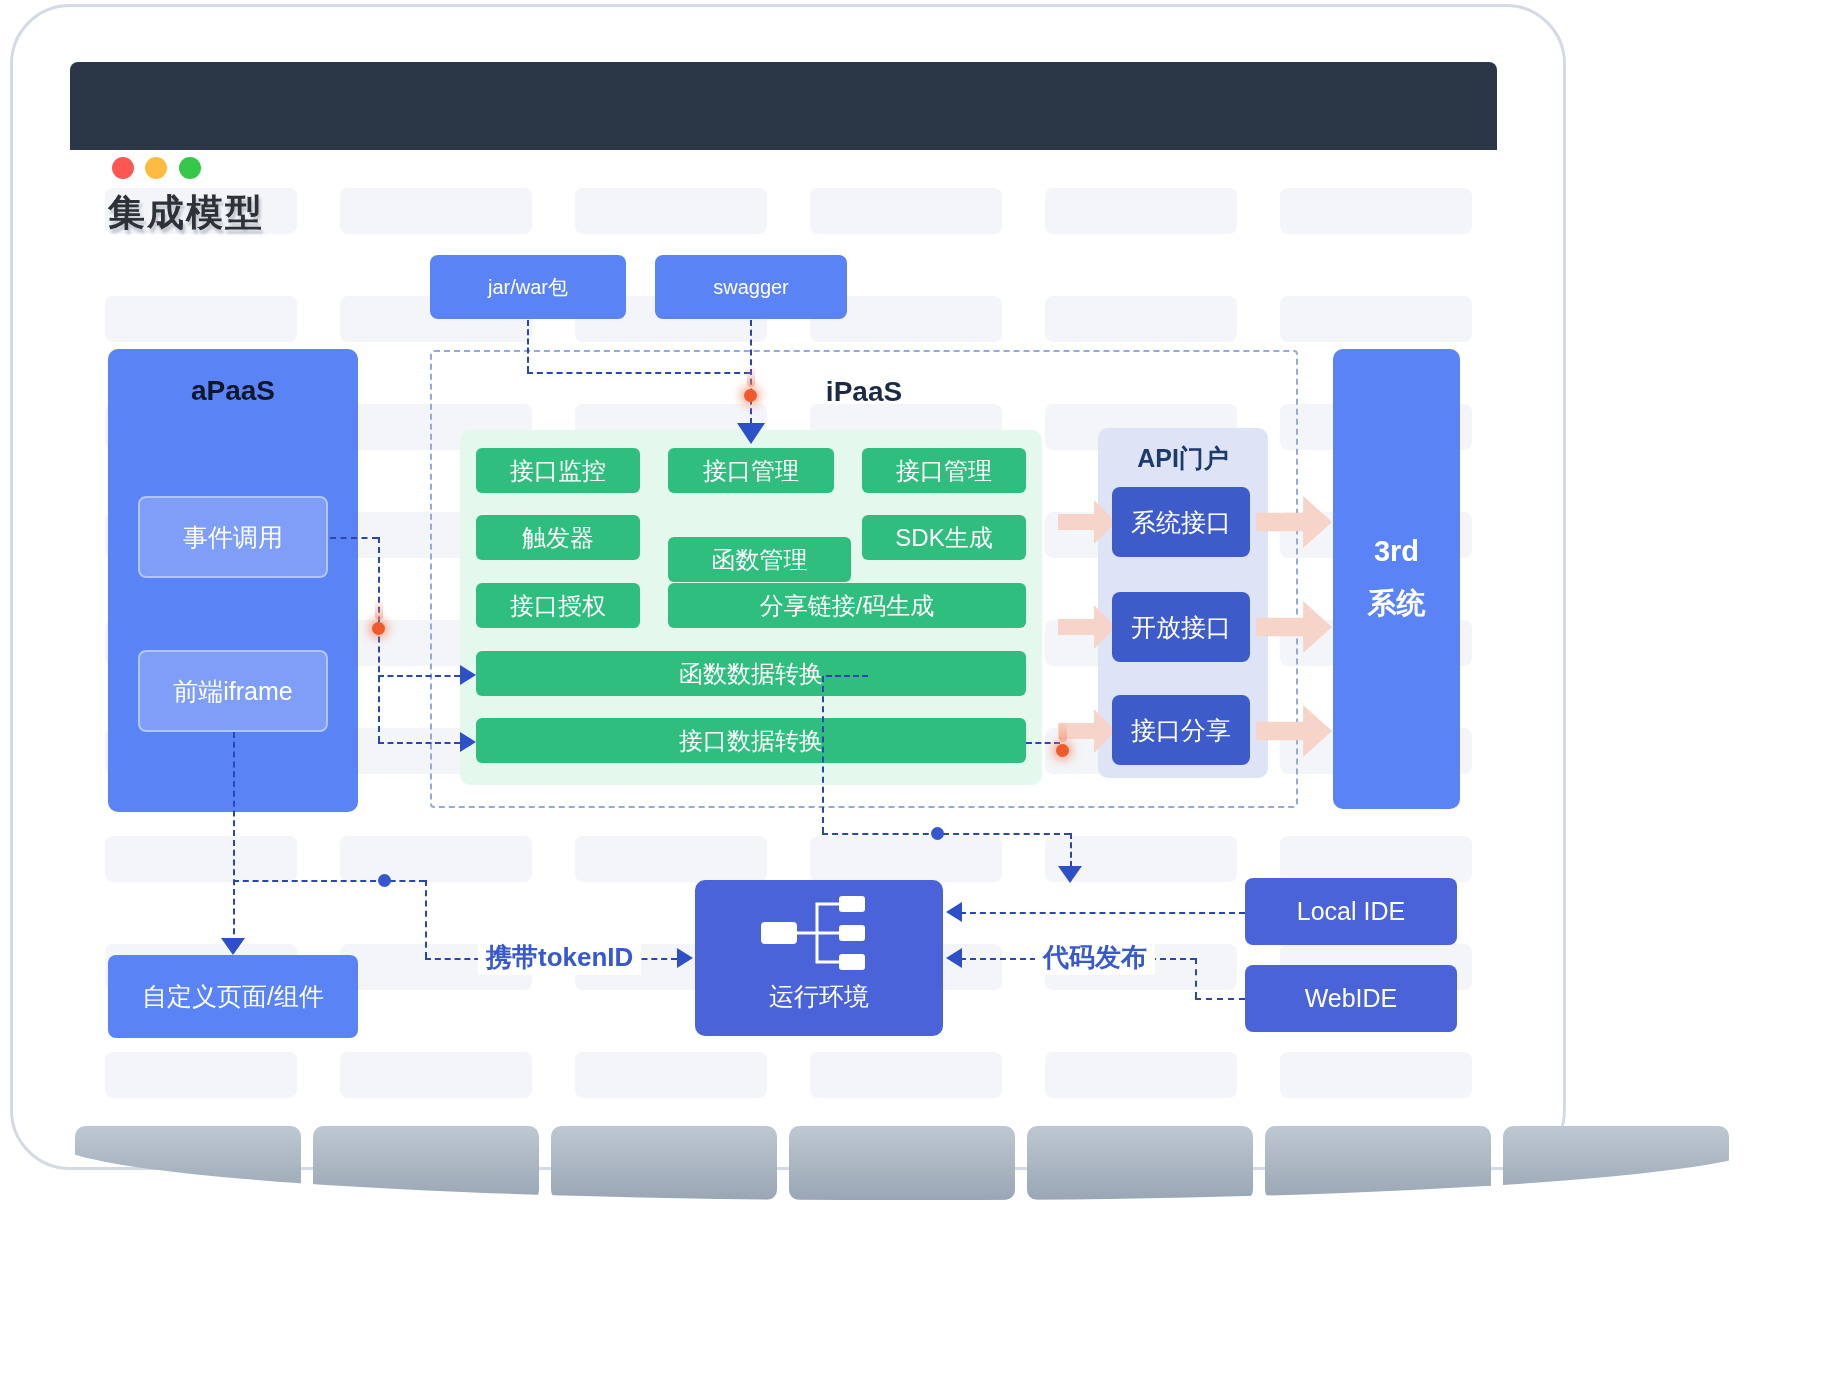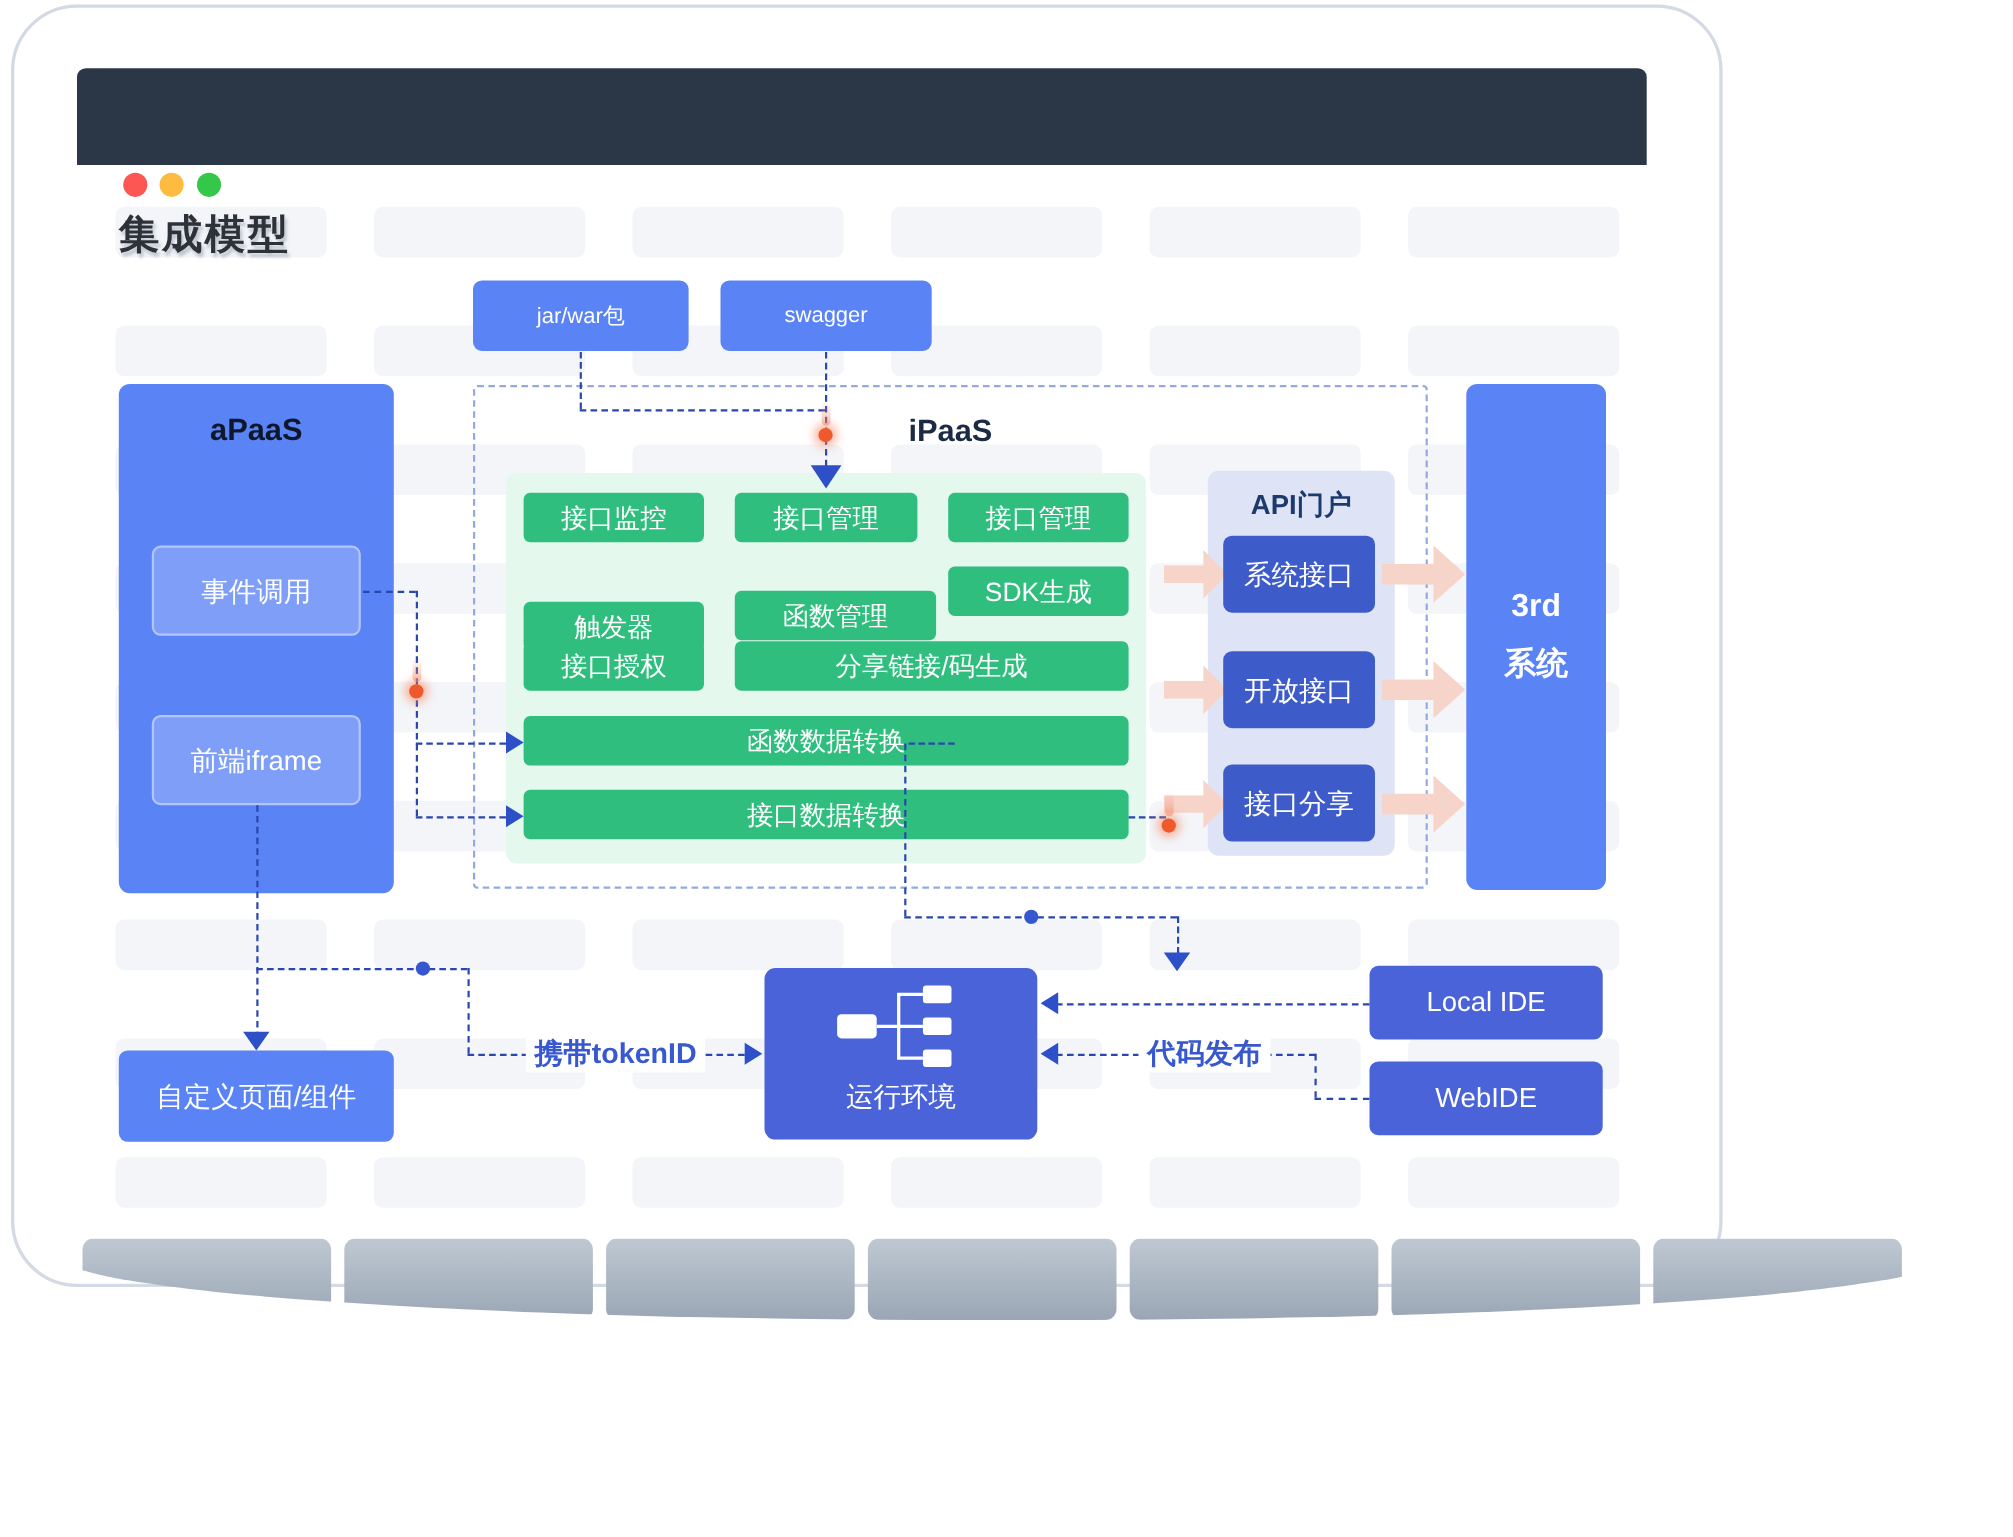--- a/index.html
+++ b/index.html
@@ -156,21 +156,21 @@
   </div>
 
   <div class="panel ipaas-box" style="left:430px;top:350px;width:868px;height:458px;">
     <div class="ipaas-title">iPaaS</div>
   </div>
 
   <div class="panel green-panel" style="left:460px;top:430px;width:582px;height:355px;"></div>
   <div class="node node-green" style="left:476px;top:448px;width:164px;height:45px;">接口监控</div>
   <div class="node node-green" style="left:668px;top:448px;width:166px;height:45px;">接口管理</div>
   <div class="node node-green" style="left:862px;top:448px;width:164px;height:45px;">接口管理</div>
-  <div class="node node-green" style="left:476px;top:515px;width:164px;height:45px;margin-top:32px;">触发器</div>
+  <div class="node node-green" style="left:476px;top:515px;width:164px;height:45px;">触发器</div>
   <div class="node node-green" style="left:668px;top:537px;width:183px;height:45px;">函数管理</div>
   <div class="node node-green" style="left:862px;top:515px;width:164px;height:45px;">SDK生成</div>
   <div class="node node-green" style="left:476px;top:583px;width:164px;height:45px;">接口授权</div>
   <div class="node node-green" style="left:668px;top:583px;width:358px;height:45px;">分享链接/码生成</div>
   <div class="node node-green" style="left:476px;top:651px;width:550px;height:45px;">函数数据转换</div>
   <div class="node node-green" style="left:476px;top:718px;width:550px;height:45px;">接口数据转换</div>
 
   <div class="panel portal-panel" style="left:1098px;top:428px;width:170px;height:350px;">
     <div class="portal-title">API门户</div>
   </div>

